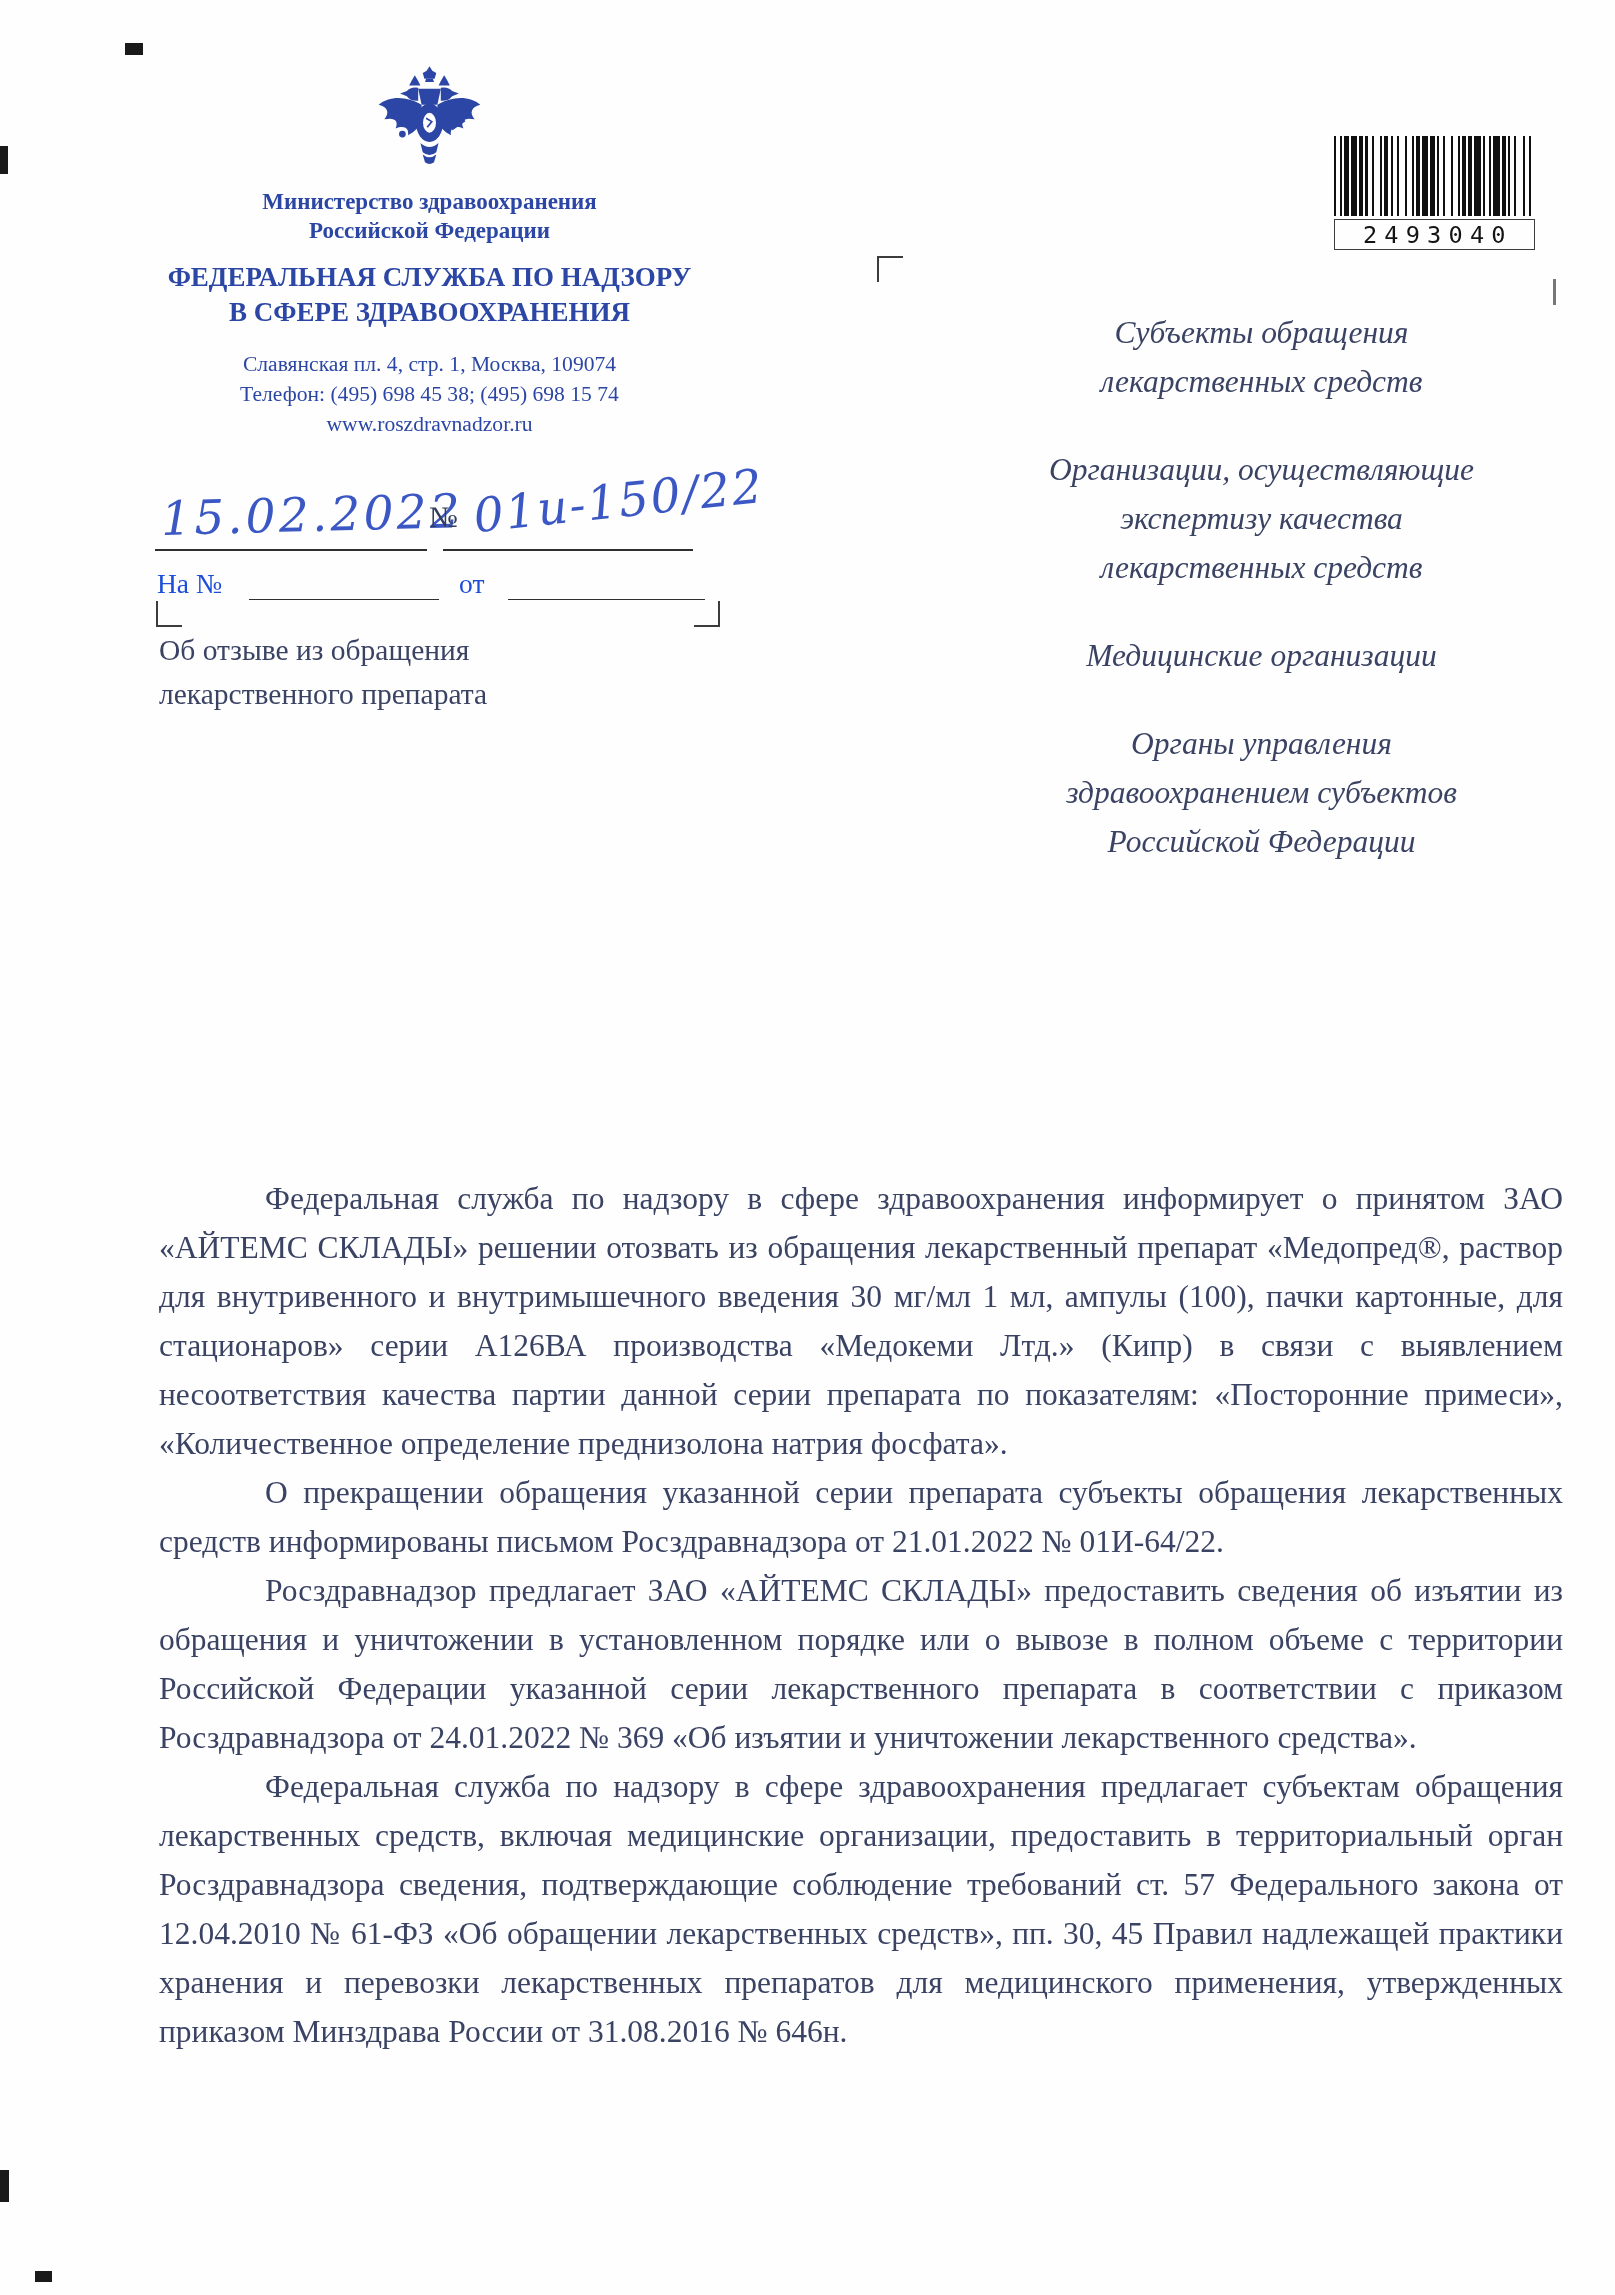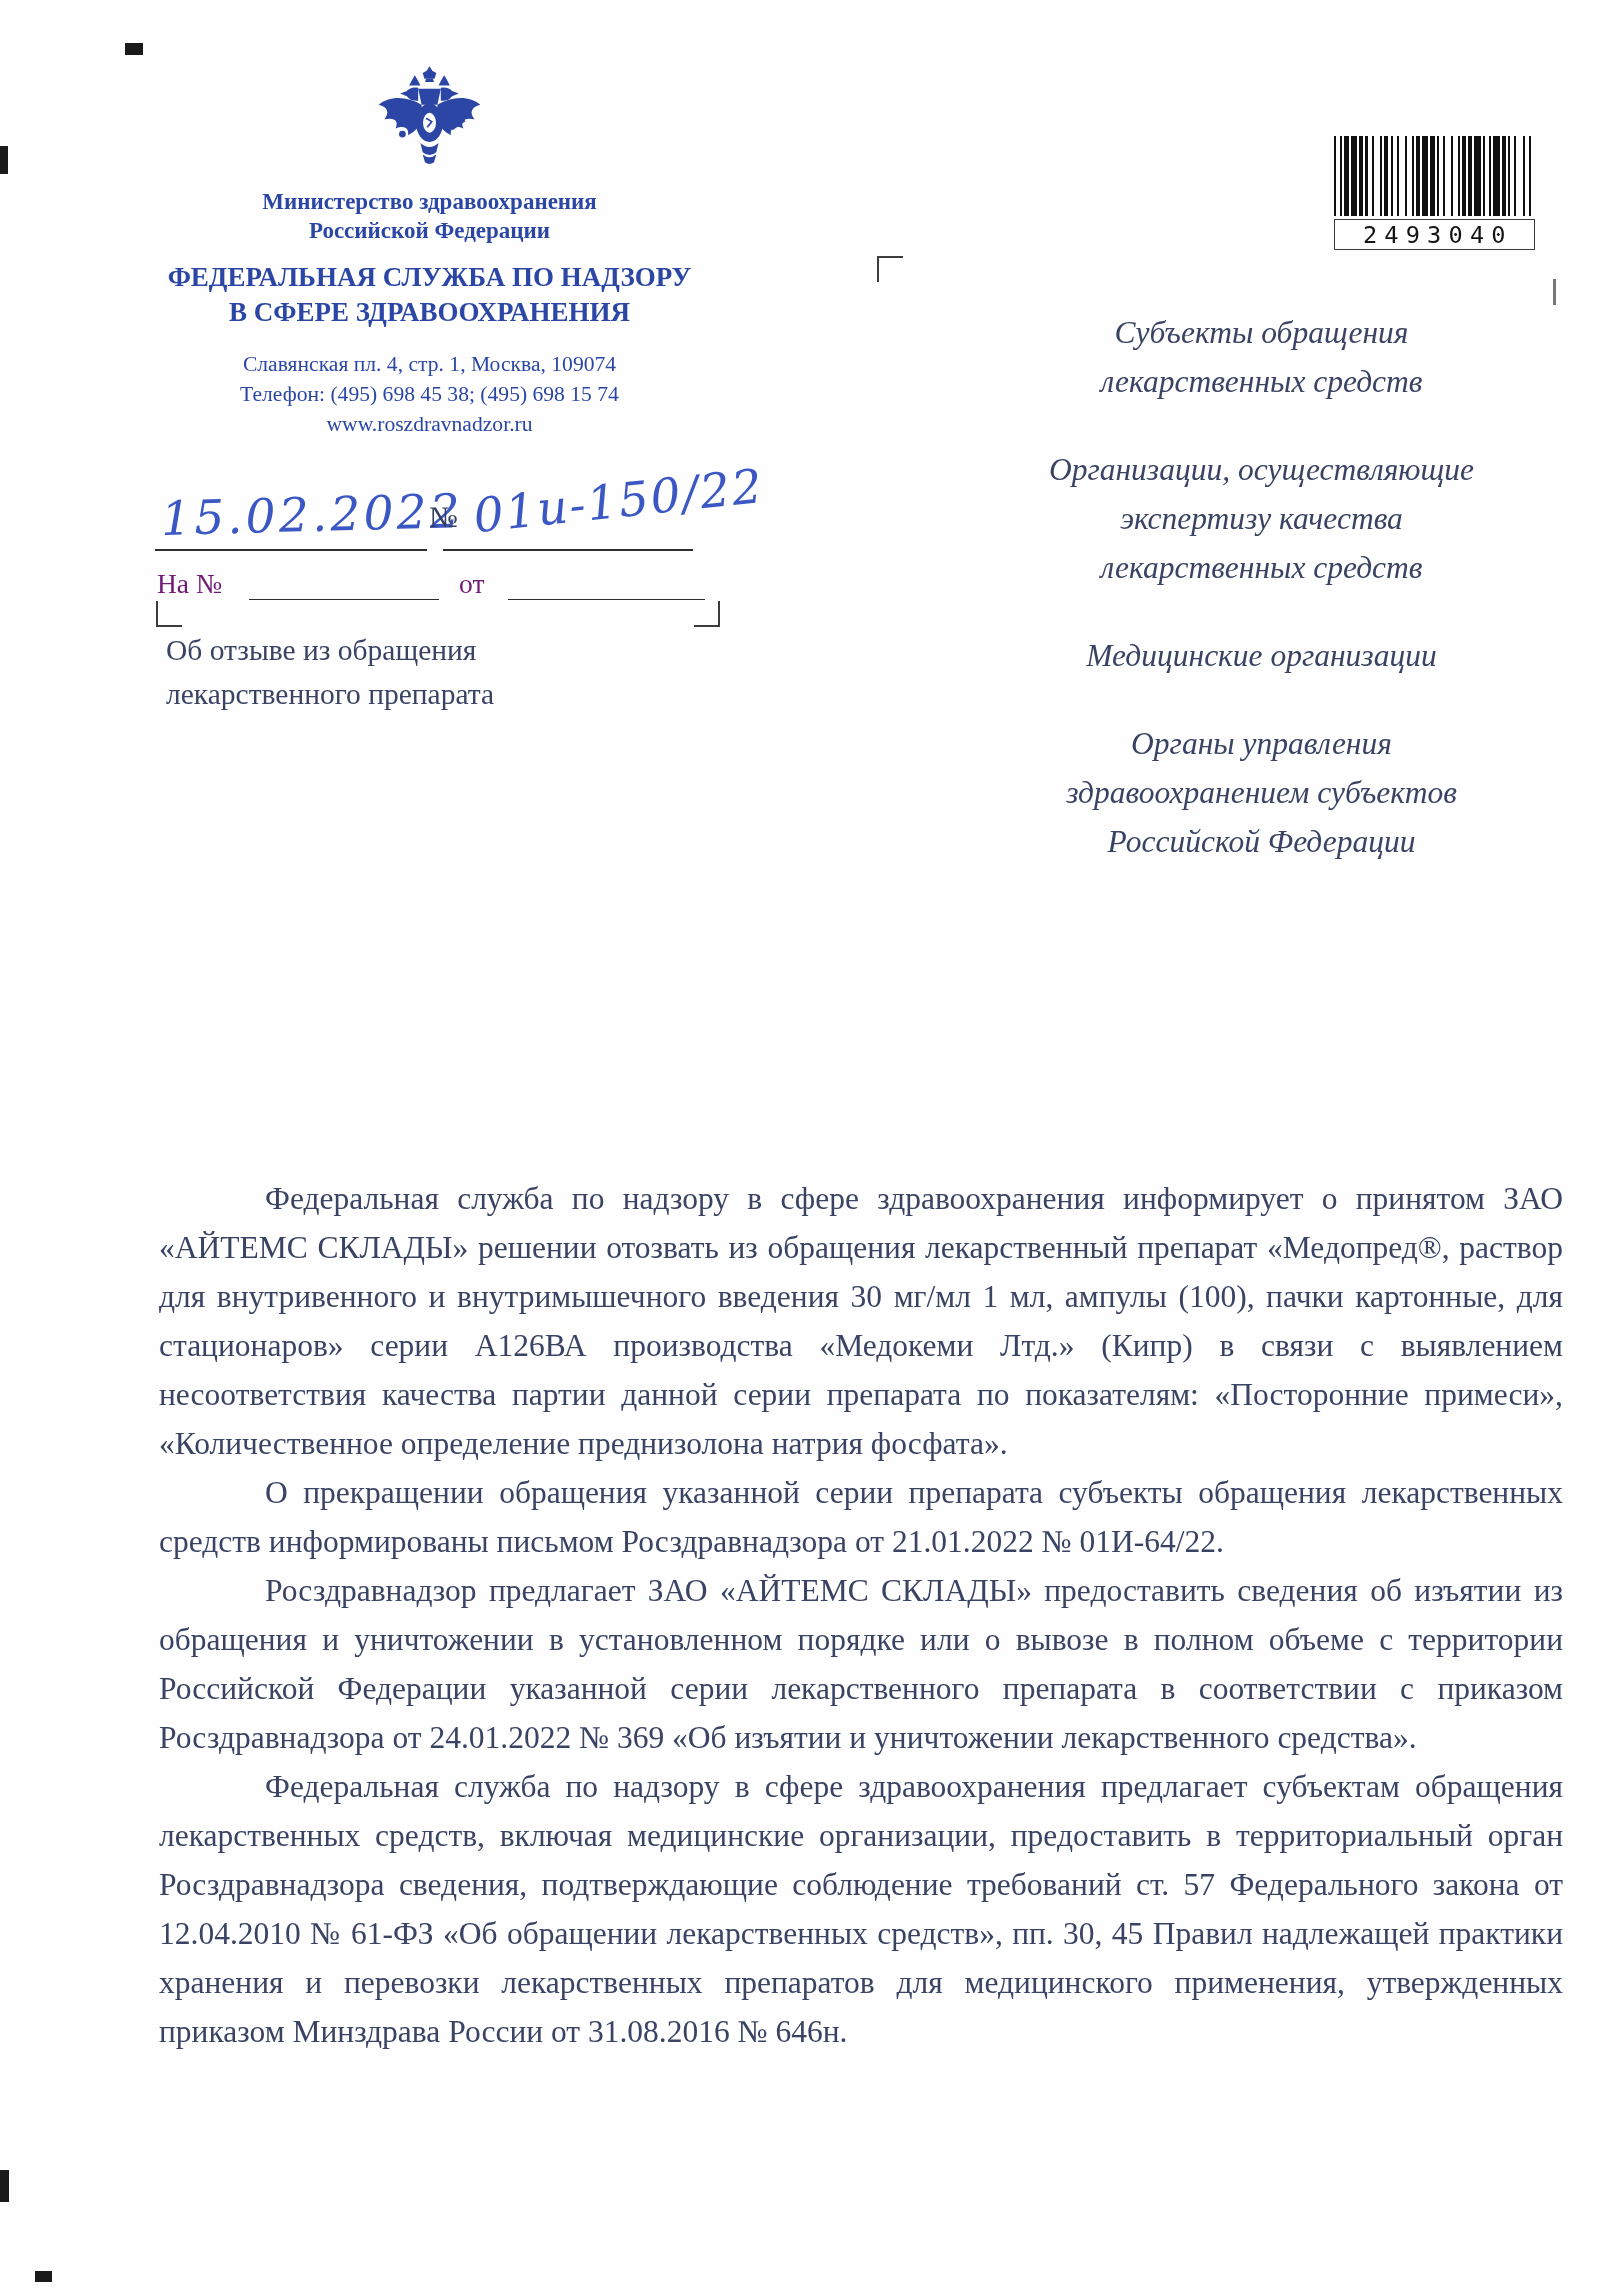--- a/index.html
+++ b/index.html
@@ -27,29 +27,29 @@
   .addr       { font-size: 21.6px; line-height: 1.4; margin-top: 18.4px; text-align: center; }
 
   
   .hw { font-style: italic; color: #3b57c4; font-family: "DejaVu Serif", serif; white-space: nowrap; }
   .hw-date   { position: absolute; left: 161px; top: 487px; font-size: 47px; letter-spacing: 3.3px; transform: rotate(-1.5deg); }
   .no-sign   { position: absolute; left: 429px; top: 500px; font-size: 30px; color: #343e5c; }
   .hw-number { position: absolute; left: 473px; top: 473px; font-size: 47px; letter-spacing: 2px; transform: rotate(-6deg); }
   .rule { position: absolute; border-top: 2px solid #2f2f2f; }
   .rule-date   { left: 155px; top: 549px; width: 272px; }
   .rule-number { left: 443px; top: 549px; width: 250px; }
-  .na-label { position: absolute; font-size: 27.5px; color: #701a75; }
+  .na-label { position: absolute; font-size: 27.5px; color: #1d4ed8; }
   .na-no { left: 157px; top: 568px; }
   .na-ot { left: 459px; top: 568px; }
   .rule-na1 { left: 249px; top: 599px; width: 190px; border-top-width: 1.3px; }
   .rule-na2 { left: 508px; top: 599px; width: 197px; border-top-width: 1.3px; }
 
   
   .subject {
-    position: absolute; left: 166px; top: 628px; width: 590px;
+    position: absolute; left: 159px; top: 628px; width: 590px;
     font-size: 29.5px; line-height: 1.5; white-space: pre-line; text-align: left;
   }
 
   
   .barcode { position: absolute; left: 1334px; top: 136px; width: 201px; }
   .barcode-bars { display: flex; height: 80px; overflow: hidden; }
   .barcode-bars .bar { flex: 0 0 auto; background: #101010; height: 100%; }
   .barcode-bars .gap { flex: 0 0 auto; height: 100%; }
   .barcode-number {
     margin-top: 2.6px; text-align: center;

